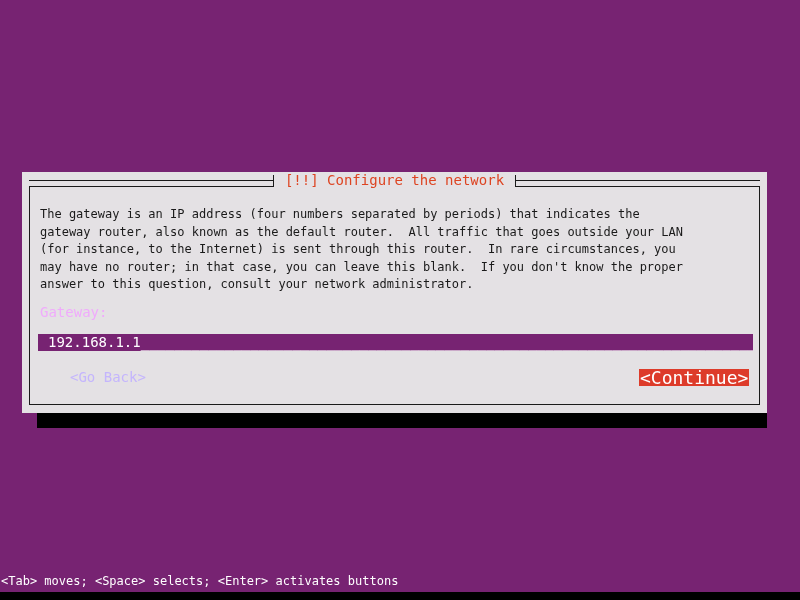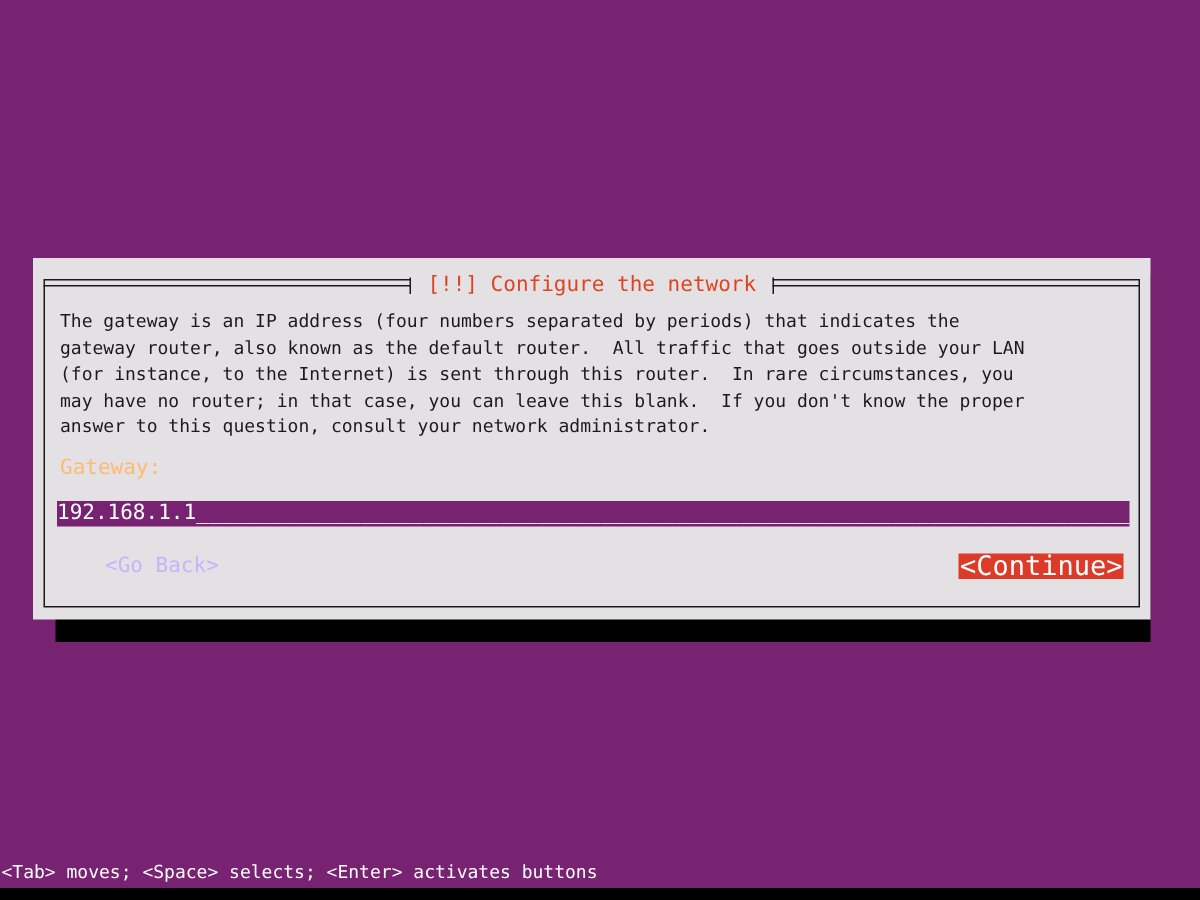--- a/index.html
+++ b/index.html
@@ -53,21 +53,21 @@
     height: 219px;
     border: 1px solid #1a1a1a;
     box-sizing: border-box;
     background: #e4e1e4;
   }
 
   
   #titlebar {
     position: absolute;
     left: 29px;
-    top: 182px;
+    top: 172px;
     width: 731px;
     height: 17px;
     display: flex;
     align-items: center;
     box-sizing: border-box;
     justify-content: center;
   }
   .title-rule {
     height: 1px;
     background: #1a1a1a;
@@ -107,21 +107,21 @@
     font-size: 12px;
     line-height: 17.5px;
     white-space: pre;
   }
 
   
   #gateway-label {
     position: absolute;
     left: 40px;
     top: 304px;
-    color: #fdba74;
+    color: #f0abfc;
     font-size: 14px;
     line-height: 17px;
     white-space: pre;
   }
 
   
   #gateway-field {
     position: absolute;
     left: 38px;
     top: 334px;
@@ -130,20 +130,21 @@
     background: #772372;
     color: #ffffff;
     font-size: 14px;
     line-height: 17px;
     white-space: pre;
     overflow: hidden;
     box-sizing: border-box;
   }
   #gateway-value {
     color: #ffffff;
+    margin-left: 10px;
   }
   #gateway-fill {
     color: #ffffff;
   }
 
   
   #go-back-button {
     position: absolute;
     left: 70px;
     top: 369px;

